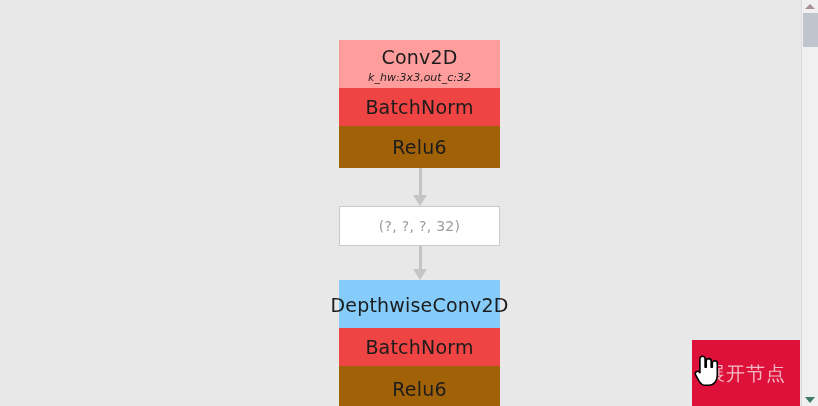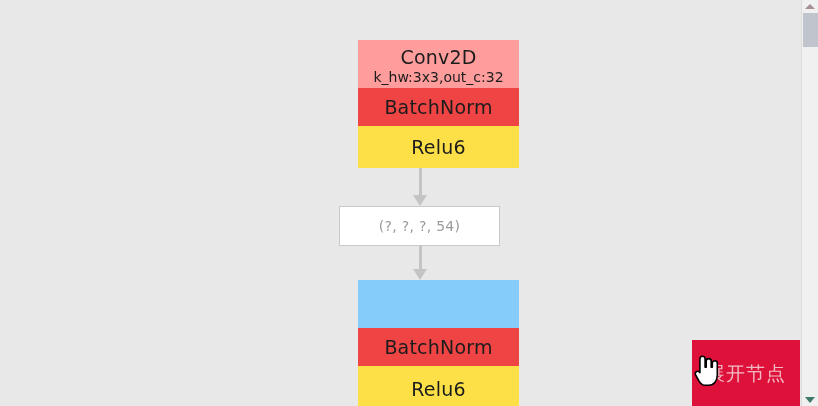--- a/index.html
+++ b/index.html
@@ -25,47 +25,47 @@
     background: #e8e8e8;
     overflow: hidden;
   }
 
   
   .op-node {
     position: absolute;
     left: 339px;
     width: 161px;
     box-sizing: border-box;
-    margin-left: 19px;
   }
   .band {
     box-sizing: border-box;
     width: 100%;
     text-align: center;
     color: #1c1c1c;
     display: flex;
     flex-direction: column;
     align-items: center;
     justify-content: center;
   }
   .band-title {
     font-size: 19px;
     line-height: 23px;
     letter-spacing: .2px;
   }
   .band-sub {
-    font-size: 14px;
+    font-size: 11px;
     line-height: 15px;
     margin-top: 1px;
+    font-style: italic;
   }
 
   .band-head-conv   { background: #ff9c9c; height: 48px; padding-top: 2px; }
   .band-head-depth  { background: #85ccfb; height: 48px; padding-top: 2px; }
   .band-bn          { background: #ef4444; height: 38px; }
-  .band-relu        { background: #fde047; height: 42px; }
+  .band-relu        { background: #a16207; height: 42px; }
 
   #node-conv   { top: 40px; }
   #node-depth  { top: 280px; }
   #node-depth .band-relu { height: 46px; }
 
   
   #tensor-shape-box {
     position: absolute;
     left: 339px;
     top: 206px;
@@ -205,30 +205,31 @@
       <div class="band-title">Relu6</div>
     </div>
   </div>
 
   <div class="connector" id="connector-1">
     <div class="stem"></div>
     <div class="head"></div>
   </div>
 
   <div id="tensor-shape-box">
-    <span>(?, ?, ?, 54)</span>
+    <span>(?, ?, ?, 32)</span>
   </div>
 
   <div class="connector" id="connector-2">
     <div class="stem"></div>
     <div class="head"></div>
   </div>
 
   <div class="op-node" id="node-depth">
     <div class="band band-head-depth">
+      <div class="band-title">DepthwiseConv2D</div>
     </div>
     <div class="band band-bn">
       <div class="band-title">BatchNorm</div>
     </div>
     <div class="band band-relu">
       <div class="band-title">Relu6</div>
     </div>
   </div>
 
 </div>

